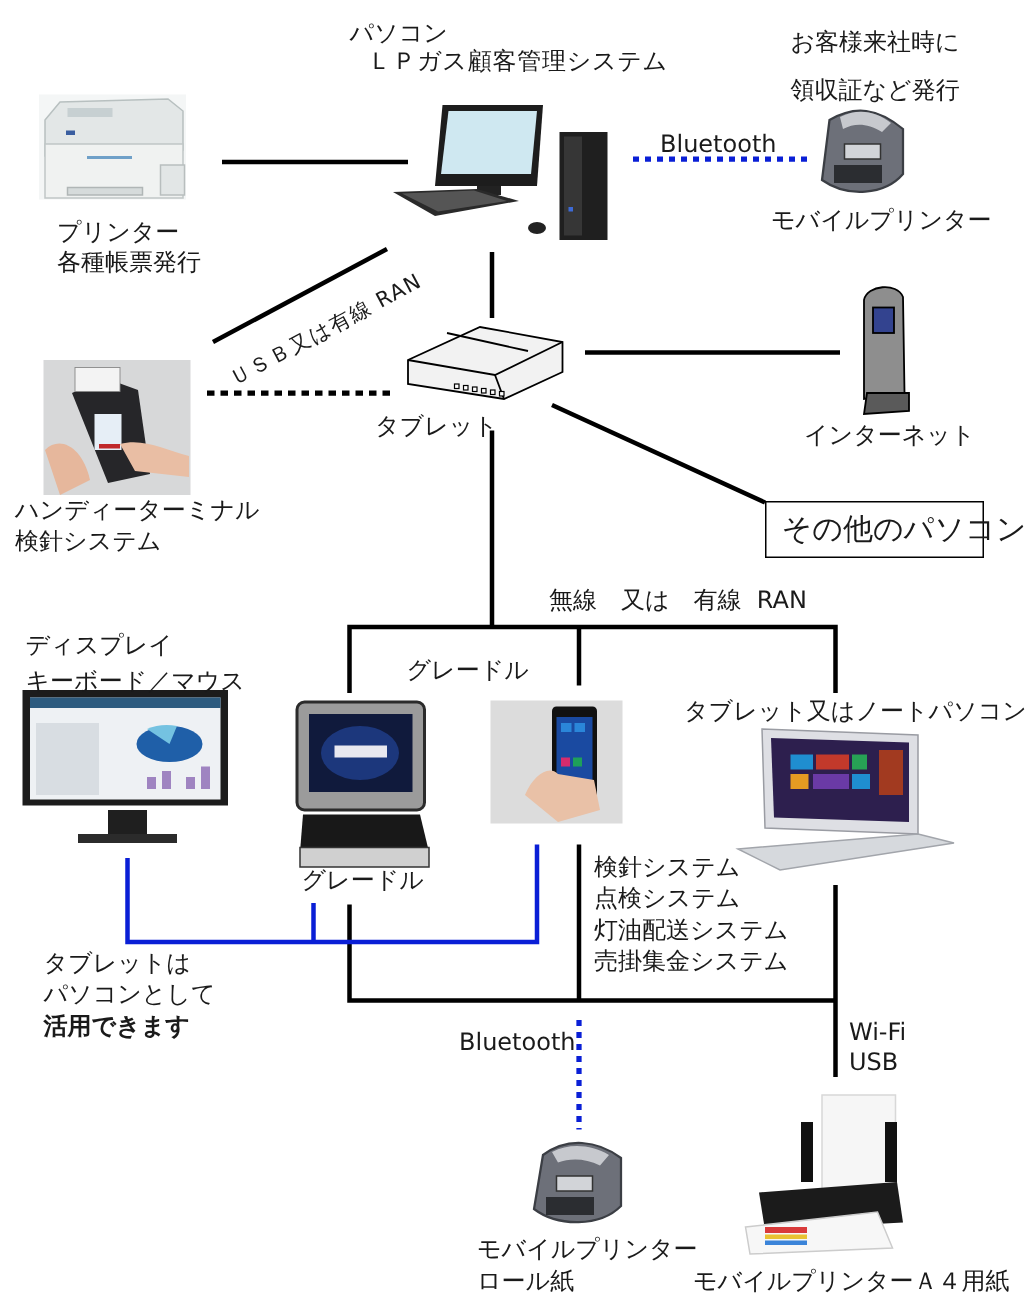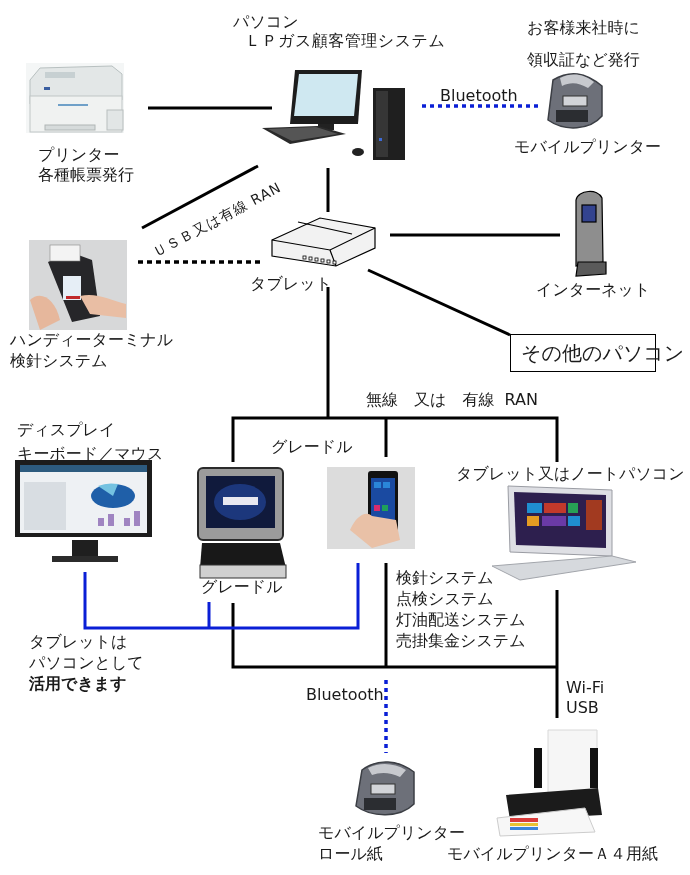--- a/index.html
+++ b/index.html
@@ -219,13 +219,13 @@
 </div>
 
 <div class="lbl" style="left:306px;top:685px;">Bluetooth</div>
 
 <div class="lbl" style="left:566px;top:678px;">Wi-Fi</div>
 <div class="lbl" style="left:566px;top:698px;">USB</div>
 
 <div class="lbl" style="left:318px;top:823px;">モバイルプリンター</div>
 <div class="lbl" style="left:318px;top:844px;text-align:right;">ロール紙</div>
 
-<div class="lbl" style="left:447px;top:844px;">モバイルプリンターＡ４用紙</div>
+<div class="lbl" style="left:462px;top:844px;">モバイルプリンターＡ４用紙</div>
 
 </body></html>

